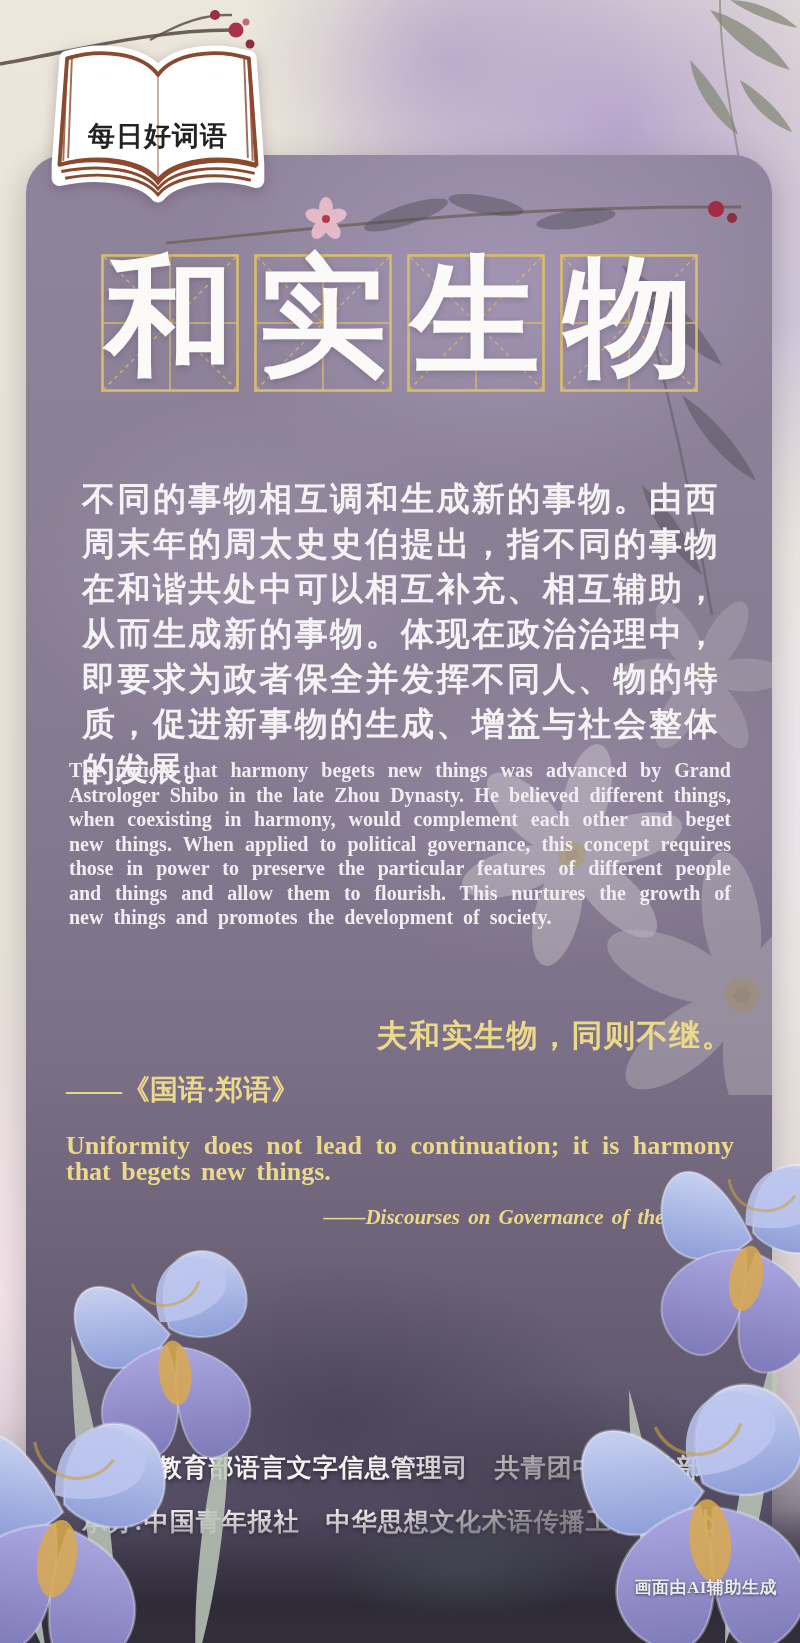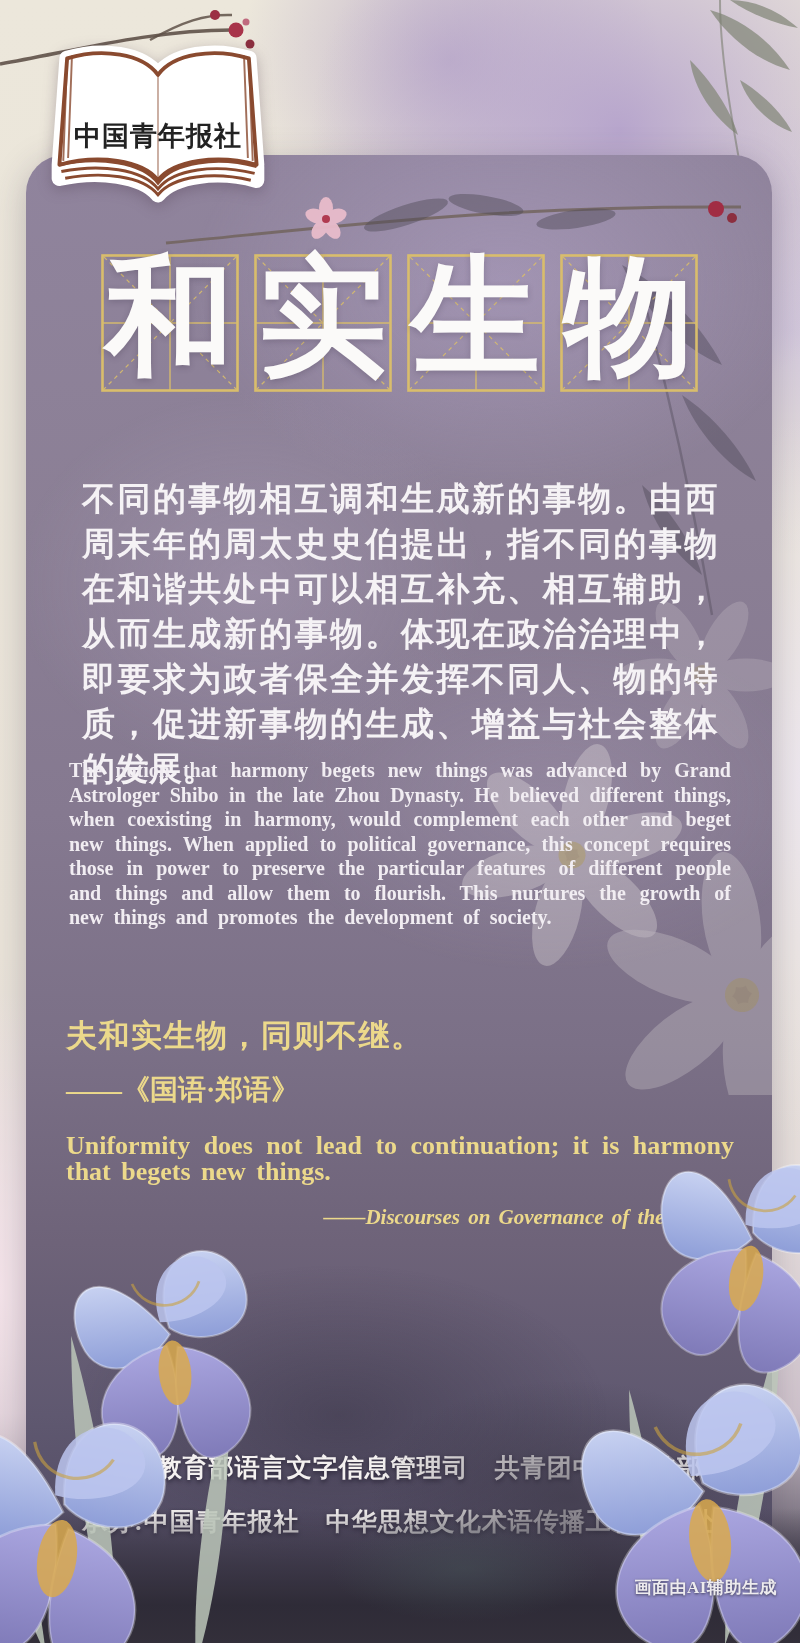--- a/index.html
+++ b/index.html
@@ -47,21 +47,21 @@
     font-size:33px;line-height:45px;font-weight:700;color:#f5f2f5;
     text-align:justify;letter-spacing:.5px;
   }
   .en-para{
     position:absolute;top:600px;left:40px;right:38px;margin:3px;
     font-size:20px;line-height:24.5px;color:#f1edf2;font-weight:600;
     text-align:justify;word-spacing:5px;
   }
   .quote-cn{
     position:absolute;top:860px;left:40px;right:38px;
-    color:#ecd98b;font-size:31px;font-weight:700;letter-spacing:1.5px;
+    color:#ecd98b;font-size:31px;font-weight:700;letter-spacing:1.5px;text-align:right;
   }
   .quote-cn-src{
     position:absolute;top:916px;left:40px;right:44px;text-align:left;
     color:#ecd98b;font-size:28px;font-weight:700;
   }
   .quote-en{
     position:absolute;top:978px;left:40px;right:38px;
     color:#ecd98b;font-size:26px;line-height:26px;font-weight:600;text-align:justify;word-spacing:4px;
   }
   .quote-en-src{
@@ -271,18 +271,18 @@
       <path d="M120,34 C104,12 62,6 26,17 L18,127 C58,116 104,122 120,143 C136,122 182,116 222,127 L214,17 C178,6 136,12 120,34 Z" fill="#ffffff" stroke="#8a4a2f" stroke-width="4" stroke-linejoin="round"></path>
 
       <path d="M18,127 C58,118 104,124 120,146 C136,124 182,118 222,129" fill="none" stroke="#8a4a2f" stroke-width="3"></path>
       <path d="M20,134 C60,126 104,131 120,152 C136,131 180,126 220,136" fill="none" stroke="#8a4a2f" stroke-width="3"></path>
       <path d="M24,141 C62,134 104,138 120,158 C136,138 178,134 216,143" fill="none" stroke="#8a4a2f" stroke-width="3"></path>
 
       <path d="M26,17 L22,123 M31,14 L27,120" fill="none" stroke="#8a4a2f" stroke-width="2" opacity=".8"></path>
       <path d="M214,17 L218,123 M209,14 L213,120" fill="none" stroke="#8a4a2f" stroke-width="2" opacity=".8"></path>
       <path d="M120,34 L120,143" fill="none" stroke="#8a4a2f" stroke-width="2" opacity=".45"></path>
     </svg>
-    <div class="badge-text badge-t2">中国青年报社</div>
+    <div class="badge-text badge-t2">每日好词语</div>
   </div>
 
   <div class="ai-note">画面由AI辅助生成</div>
 
 </div>
 
 </body></html>

